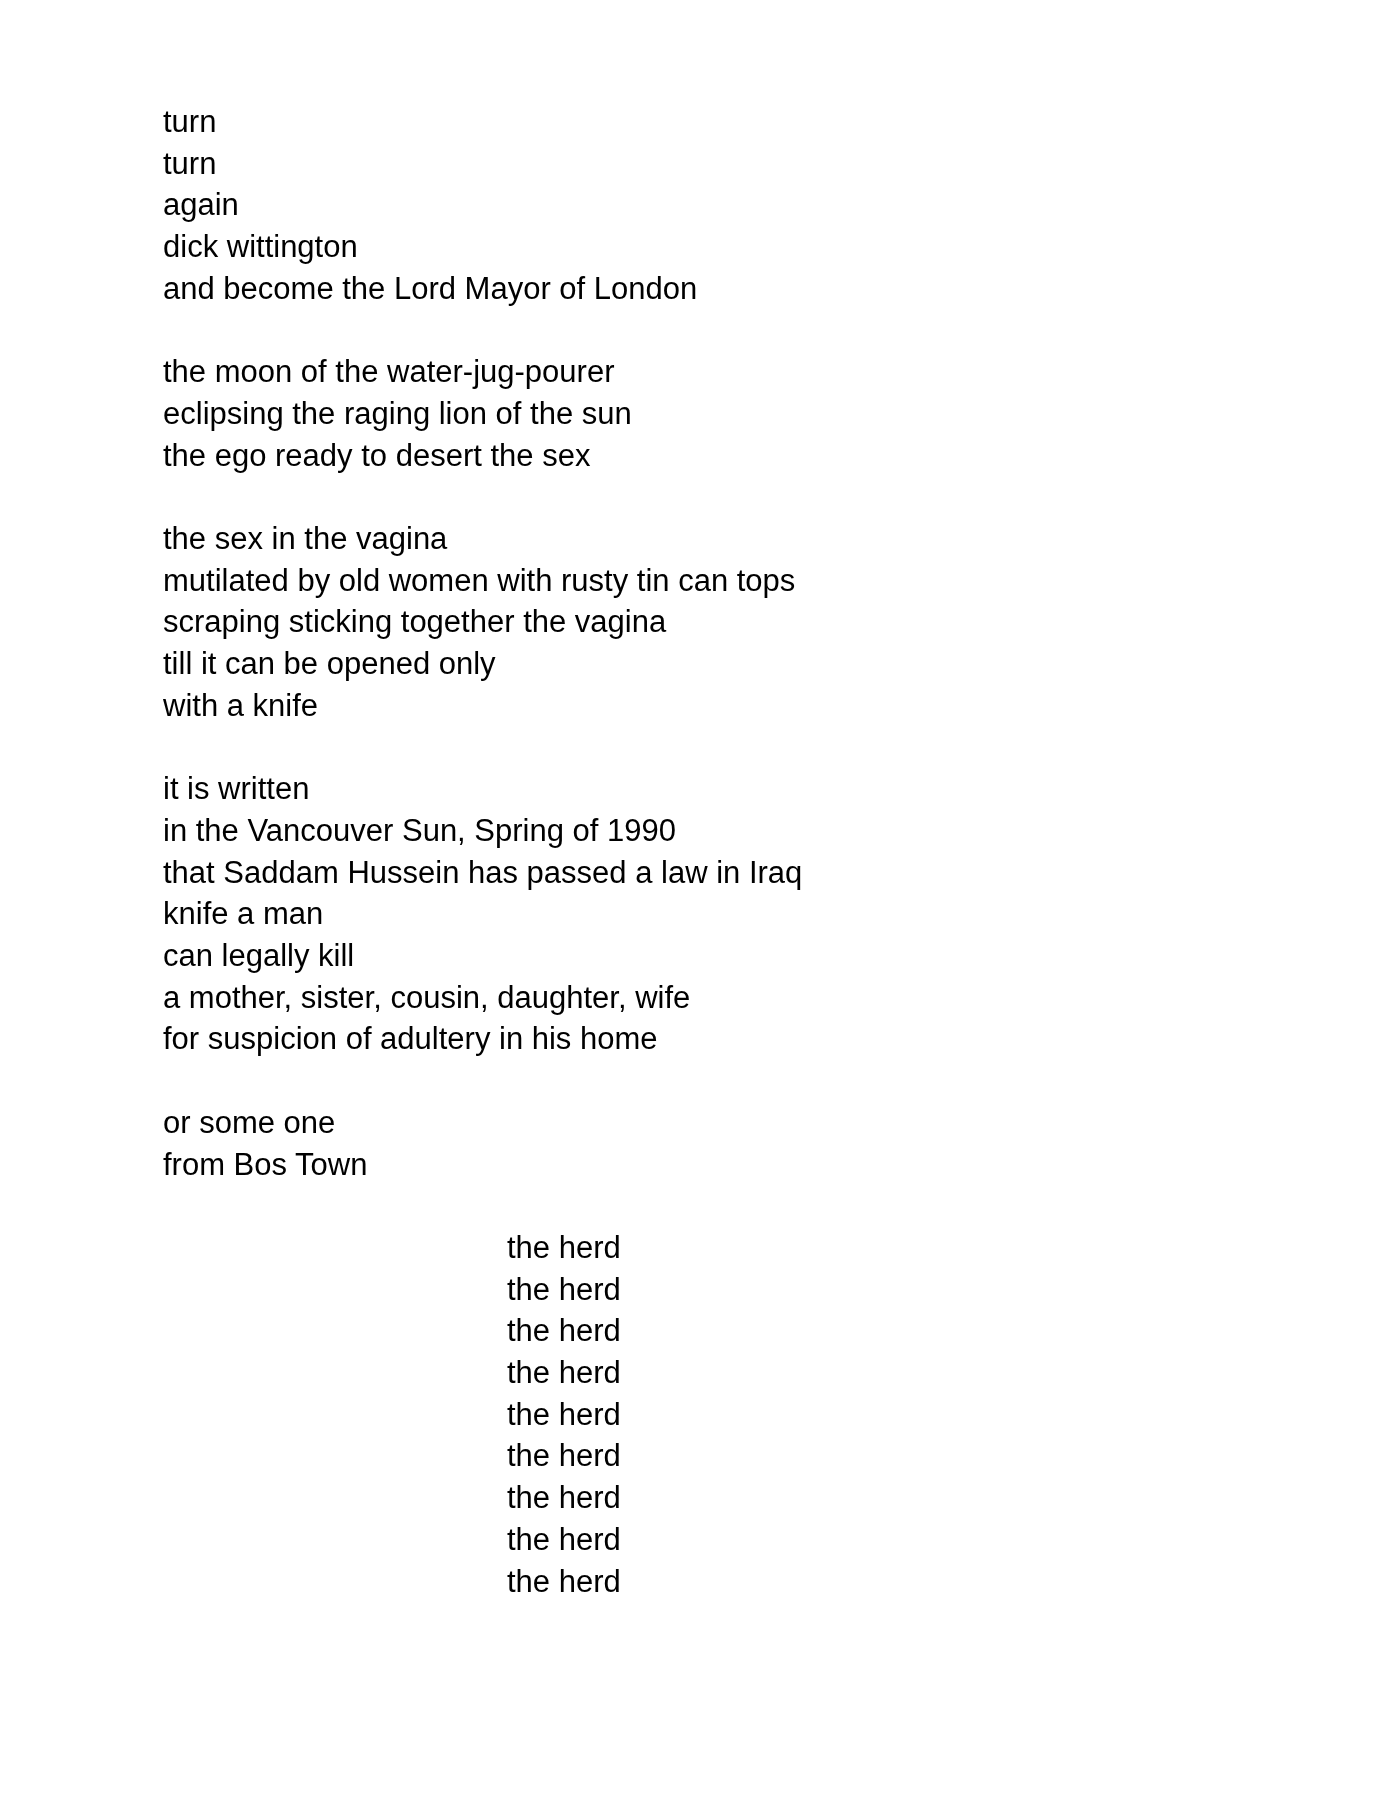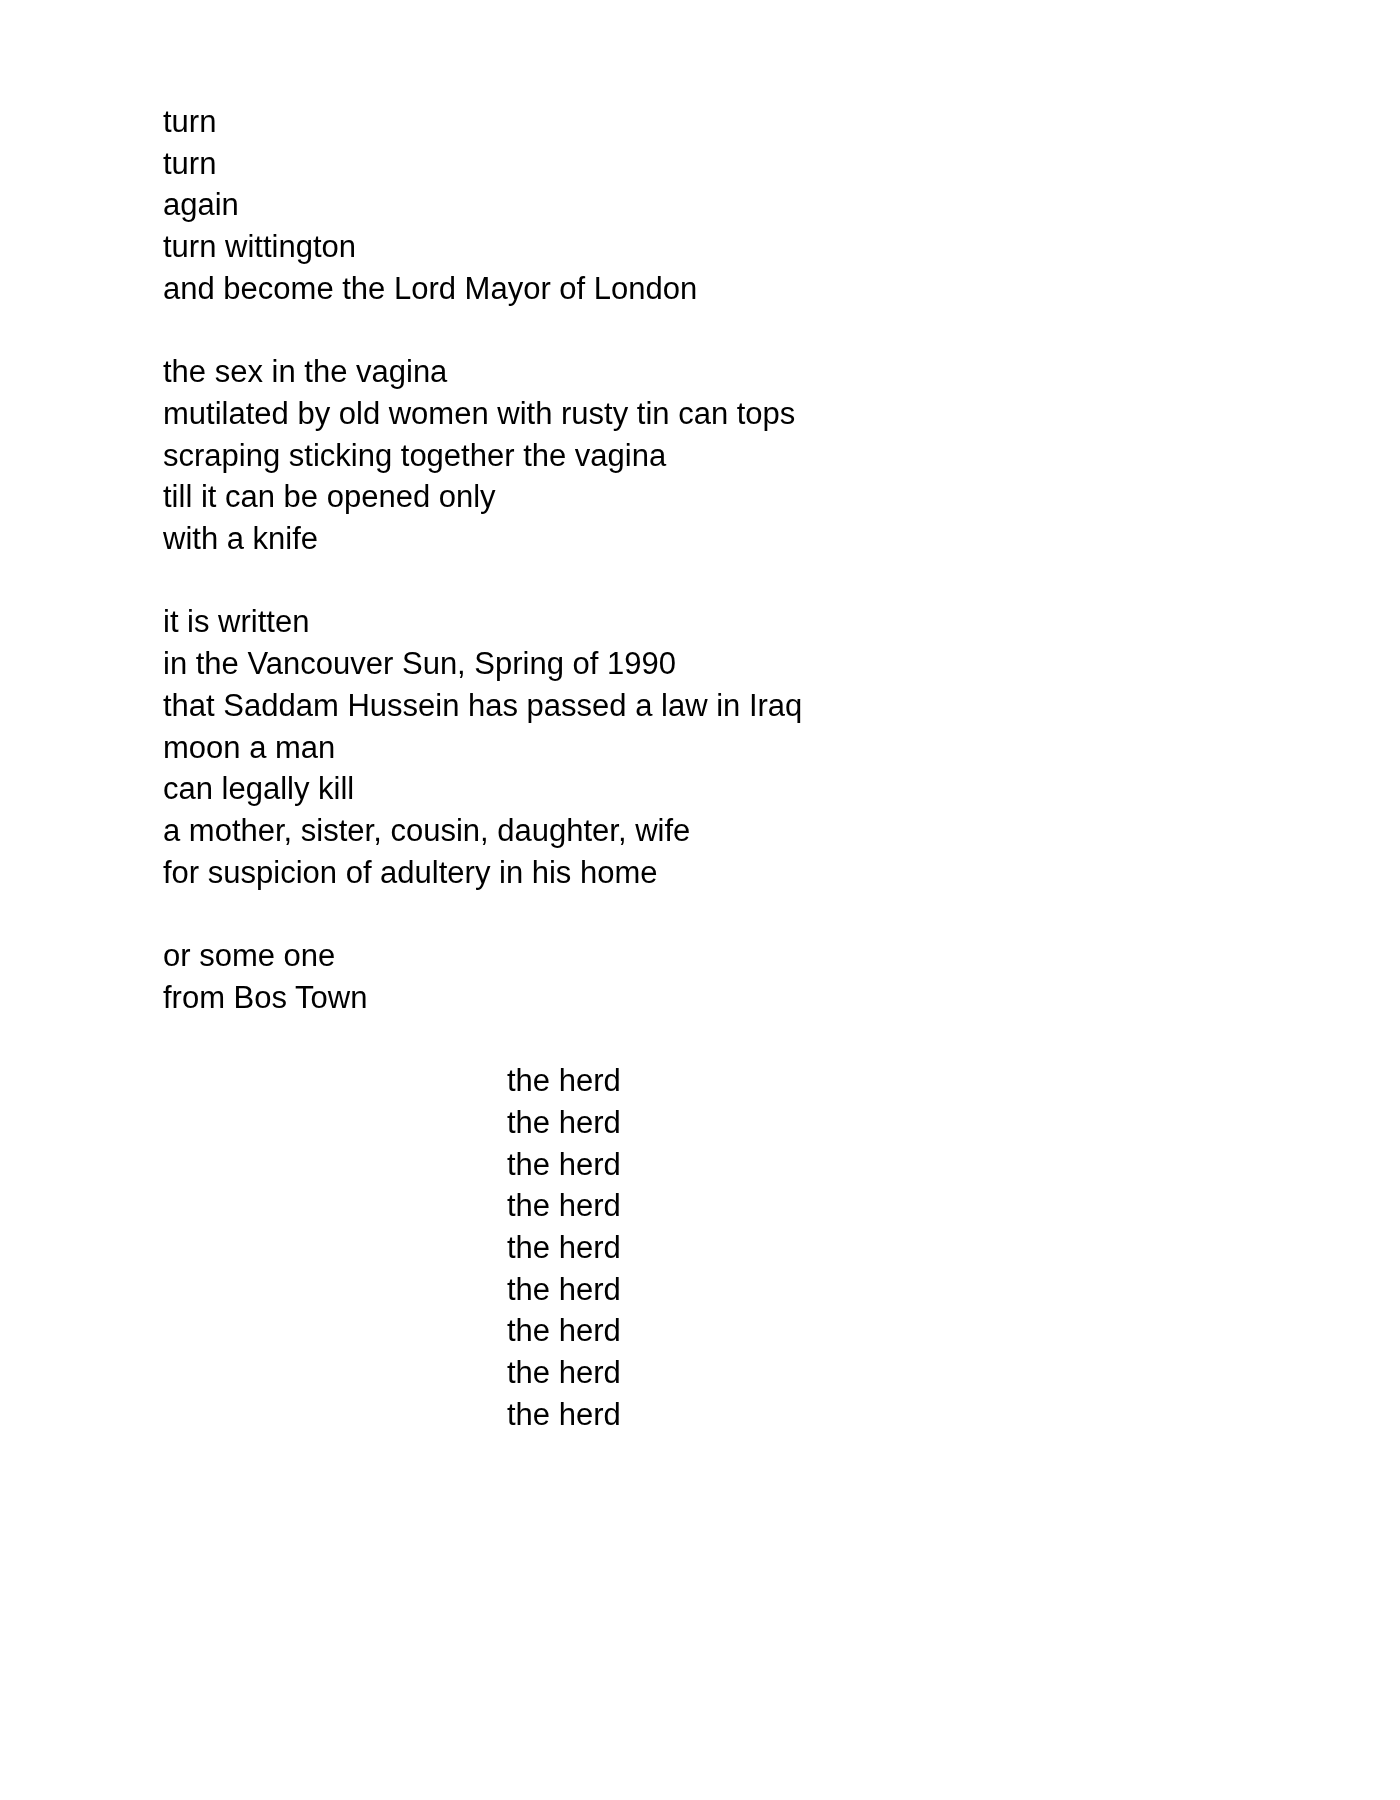--- a/index.html
+++ b/index.html
@@ -41,35 +41,40 @@
 </style>
 </head>
 <body>
 
 <div class="page">
   <div class="poem" id="poem" style="color: rgb(0, 0, 0);">
       <div class="stanza">
         <div class="line">turn</div>
         <div class="line">turn</div>
         <div class="line">again</div>
-        <div class="line">turn wittington</div>
+        <div class="line">dick wittington</div>
         <div class="line">and become the Lord Mayor of London</div>
+      </div>
+      <div class="stanza">
+        <div class="line">the moon of the water-jug-pourer</div>
+        <div class="line">eclipsing the raging lion of the sun</div>
+        <div class="line">the ego ready to desert the sex</div>
       </div>
       <div class="stanza">
         <div class="line">the sex in the vagina</div>
         <div class="line">mutilated by old women with rusty tin can tops</div>
         <div class="line">scraping sticking together the vagina</div>
         <div class="line">till it can be opened only</div>
         <div class="line">with a knife</div>
       </div>
       <div class="stanza">
         <div class="line">it is written</div>
         <div class="line">in the Vancouver Sun, Spring of 1990</div>
         <div class="line">that Saddam Hussein has passed a law in Iraq</div>
-        <div class="line">moon a man</div>
+        <div class="line">knife a man</div>
         <div class="line">can legally kill</div>
         <div class="line">a mother, sister, cousin, daughter, wife</div>
         <div class="line">for suspicion of adultery in his home</div>
       </div>
       <div class="stanza">
         <div class="line">or some one</div>
         <div class="line">from Bos Town</div>
       </div>
       <div class="stanza indent">
         <div class="line">the herd</div>

